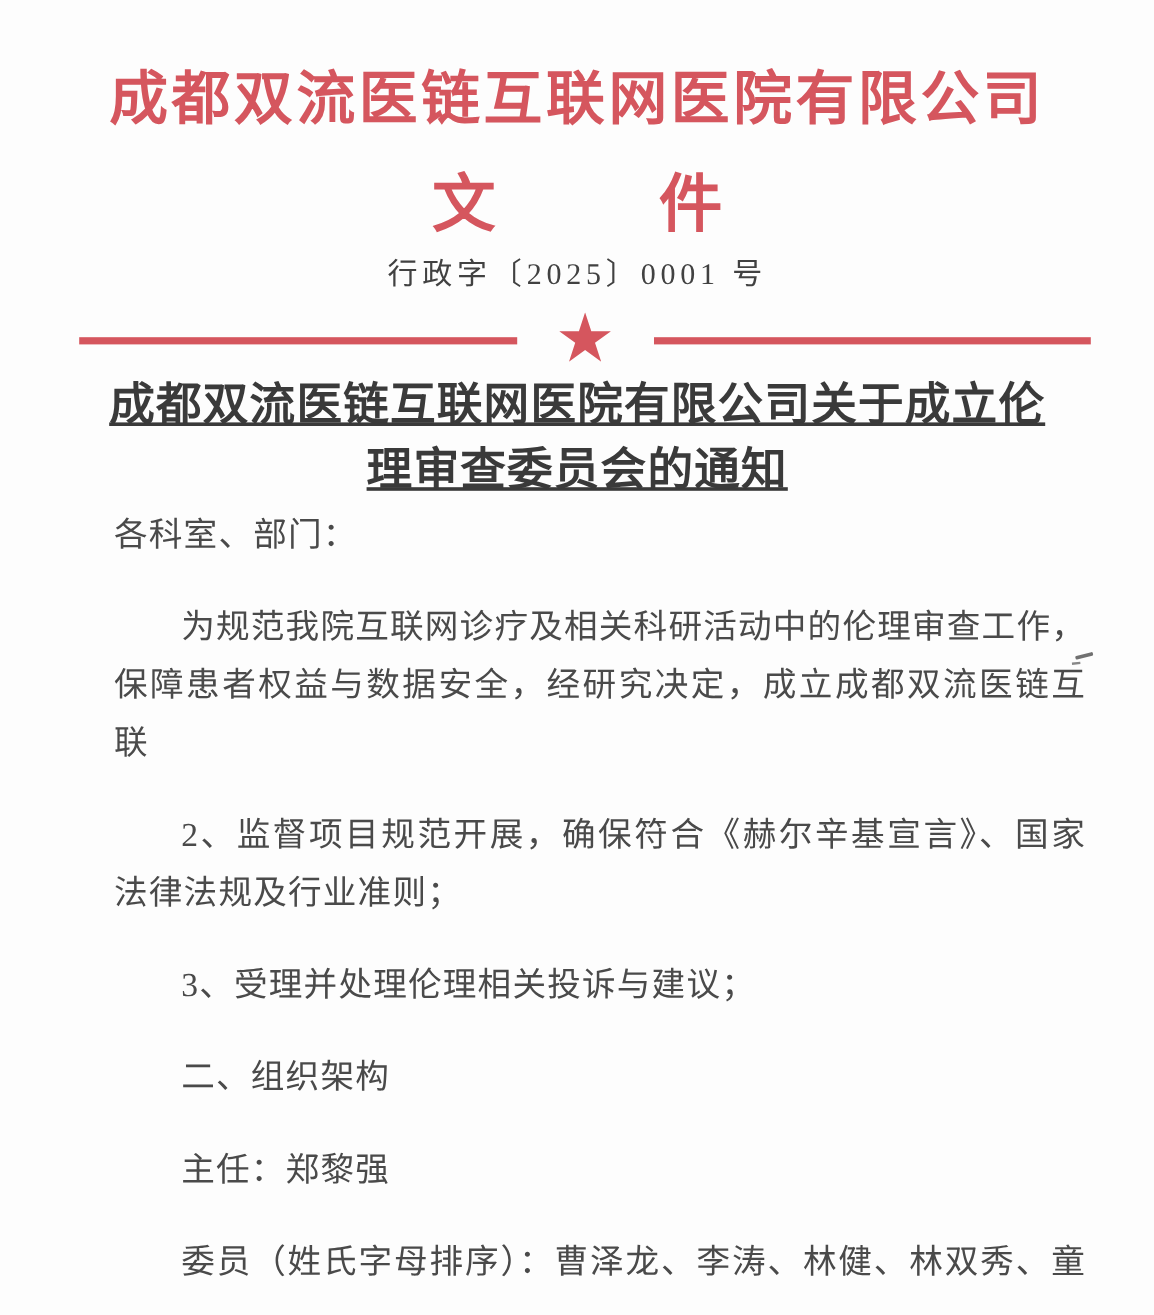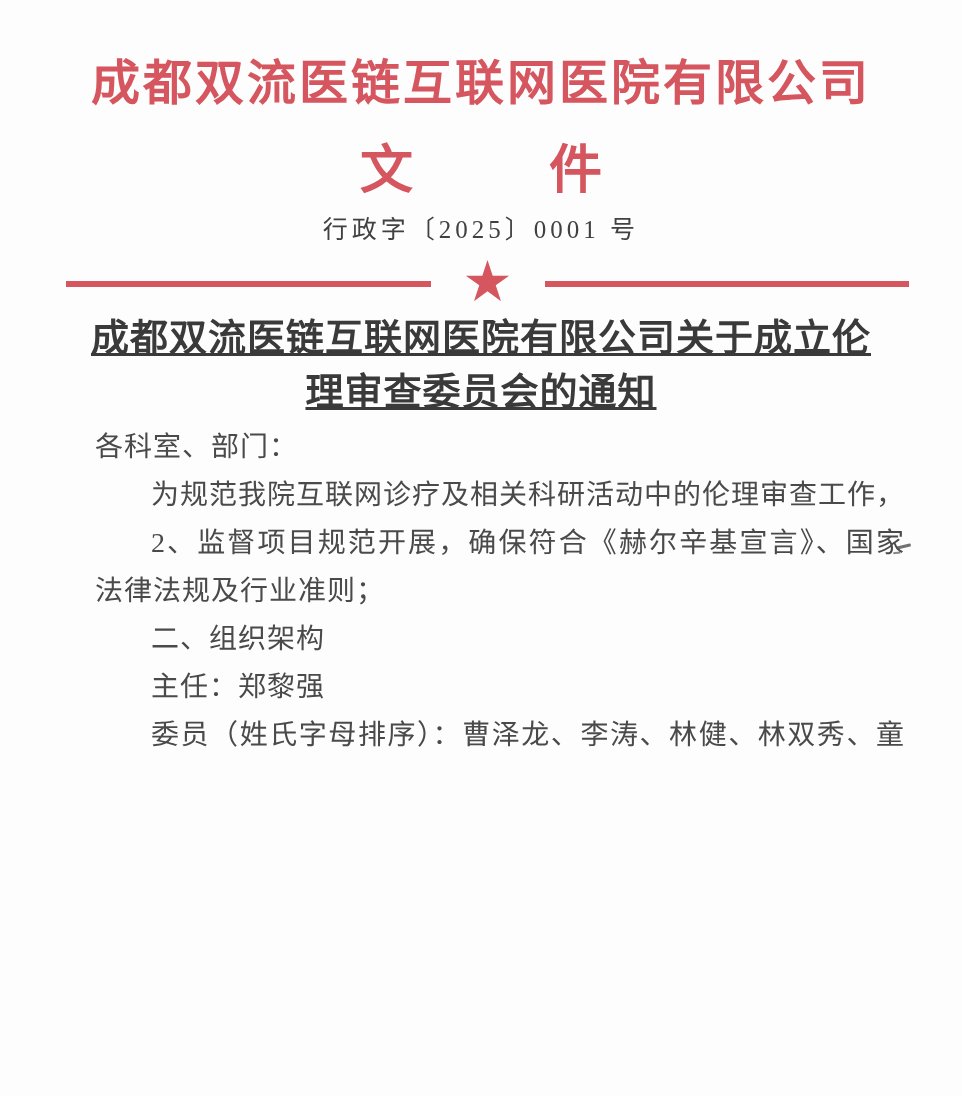--- a/index.html
+++ b/index.html
@@ -81,21 +81,21 @@
   
   .body-text{
     position:absolute;top:423px;left:0;right:0;
     padding:0 57px 0 95px;
     font-size:28px;
     line-height:48px;
     letter-spacing:1px;
     color:var(--body-gray);
   }
   .line{white-space:nowrap;}
-  .line.indent{text-indent:56px;}
+  .line.indent{text-indent:56px;margin-top:29px;}
   .line.fill{
     white-space:normal;
     text-align:justify;
     text-align-last:justify;
   }
   
   .artifact{
     position:absolute;
     left:896px;top:545px;
     width:15px;height:3px;
@@ -134,22 +134,24 @@
   </div>
 
   <div class="doc-title">
     <div>成都双流医链互联网医院有限公司关于成立伦</div>
     <div>理审查委员会的通知</div>
   </div>
 
   <div class="body-text">
     <div class="line">各科室、部门：</div>
     <div class="line indent fill">为规范我院互联网诊疗及相关科研活动中的伦理审查工作，</div>
+    <div class="line fill">保障患者权益与数据安全，经研究决定，成立成都双流医链互联</div>
     <div class="line indent fill">2、监督项目规范开展，确保符合《赫尔辛基宣言》、国家</div>
     <div class="line">法律法规及行业准则；</div>
+    <div class="line indent">3、受理并处理伦理相关投诉与建议；</div>
     <div class="line indent">二、组织架构</div>
     <div class="line indent">主任：郑黎强</div>
     <div class="line indent fill">委员（姓氏字母排序）：曹泽龙、李涛、林健、林双秀、童</div>
   </div>
 
   <div class="artifact"></div>
 
 </div>
 
 </body></html>

